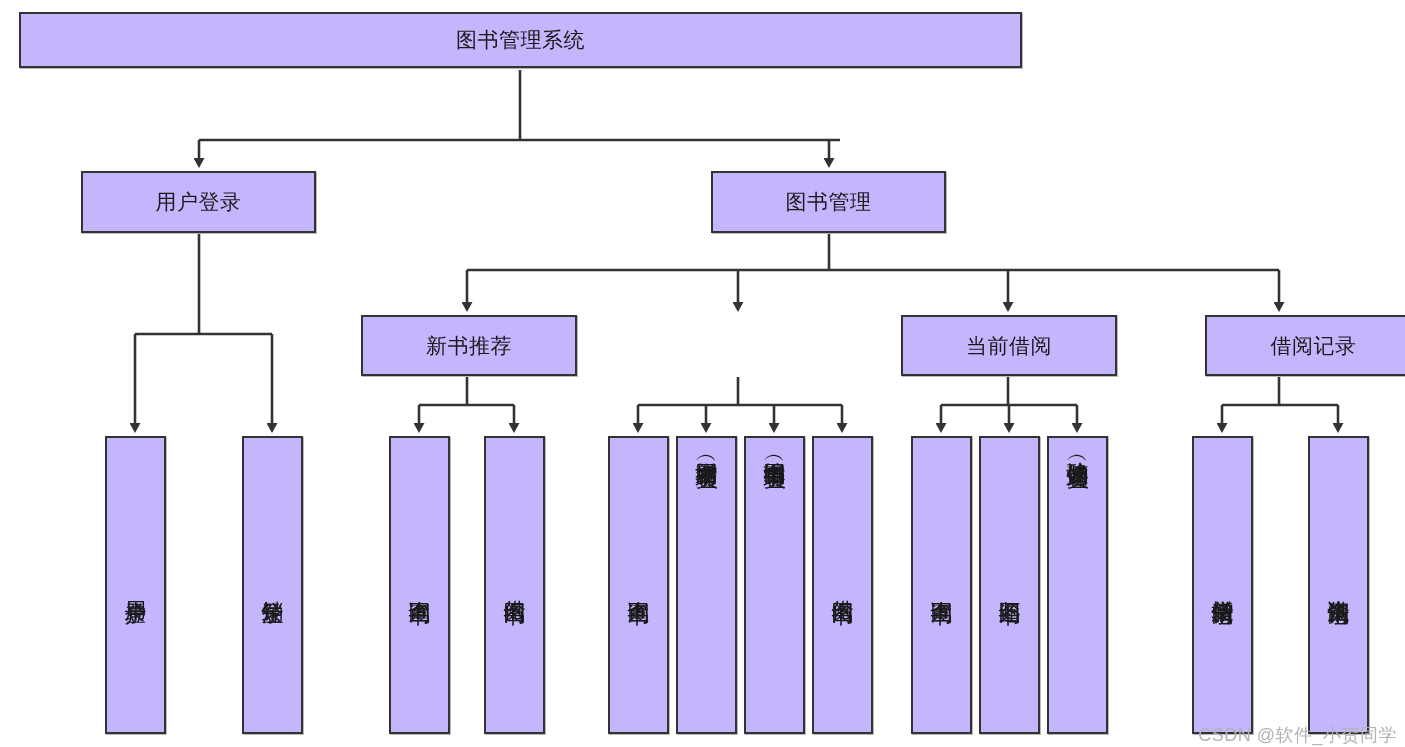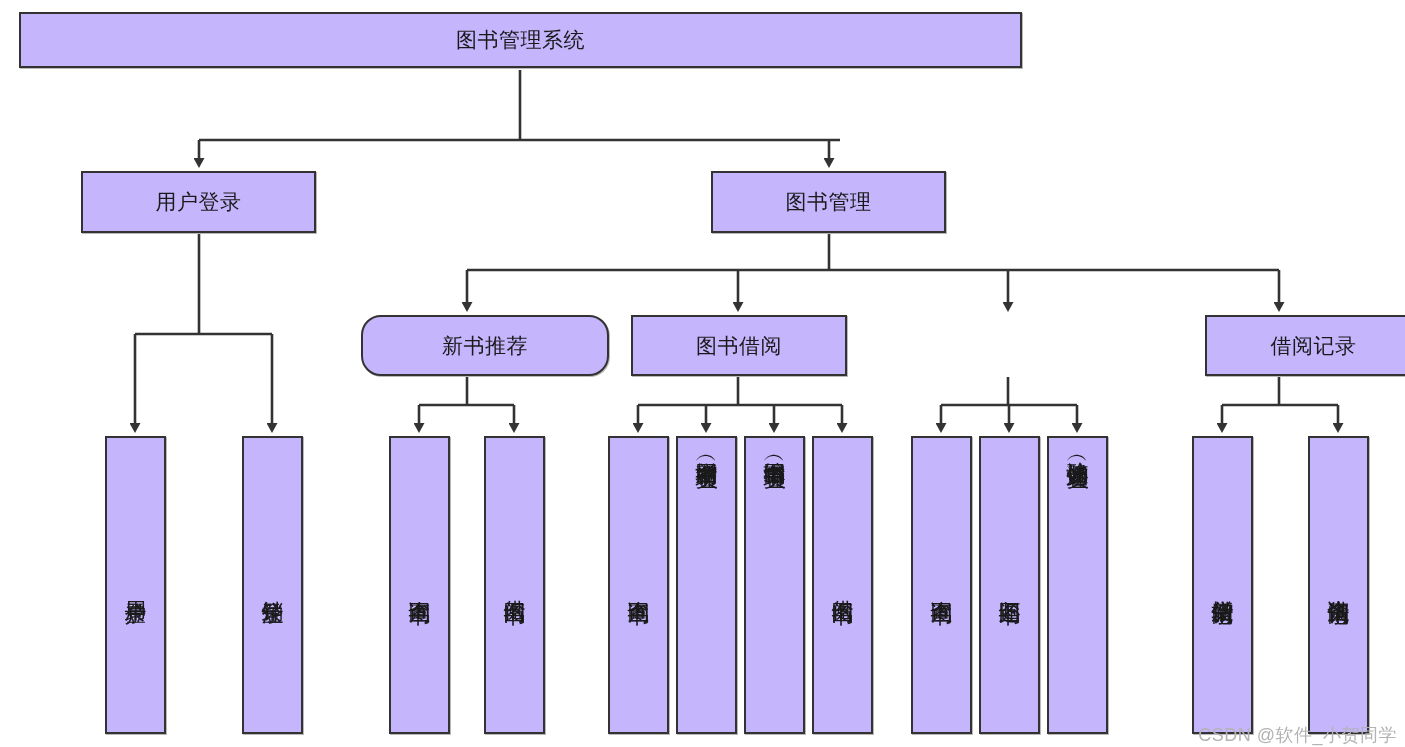--- a/index.html
+++ b/index.html
@@ -135,25 +135,25 @@
     <span class="node-label">图书管理系统</span>
   </div>
 
   <div class="node horiz" style="left:81px; top:171px; width:235px; height:62px;">
     <span class="node-label">用户登录</span>
   </div>
   <div class="node horiz" style="left:711px; top:171px; width:235px; height:62px;">
     <span class="node-label">图书管理</span>
   </div>
 
-  <div class="node horiz" style="left:361px; top:315px; width:248px; height:61px;border-radius:20px;">
+  <div class="node horiz" style="left:361px; top:315px; width:216px; height:61px;">
     <span class="node-label">新书推荐</span>
   </div>
-  <div class="node horiz" style="left:631px; top:315px; width:216px; height:61px;">
-    <span class="node-label">图书借阅</span>
+  <div class="node horiz" style="left:901px; top:315px; width:216px; height:61px;">
+    <span class="node-label">当前借阅</span>
   </div>
   <div class="node horiz" style="left:1171px; top:315px; width:217px; height:61px;margin-left:34px;">
     <span class="node-label">借阅记录</span>
   </div>
 
   <div class="node vert shortlabel" style="left:105px; top:436px; width:61px; height:298px;">
     <span class="node-label">用户登录</span>
   </div>
   <div class="node vert shortlabel" style="left:242px; top:436px; width:61px; height:298px;">
     <span class="node-label">注销登录</span>

